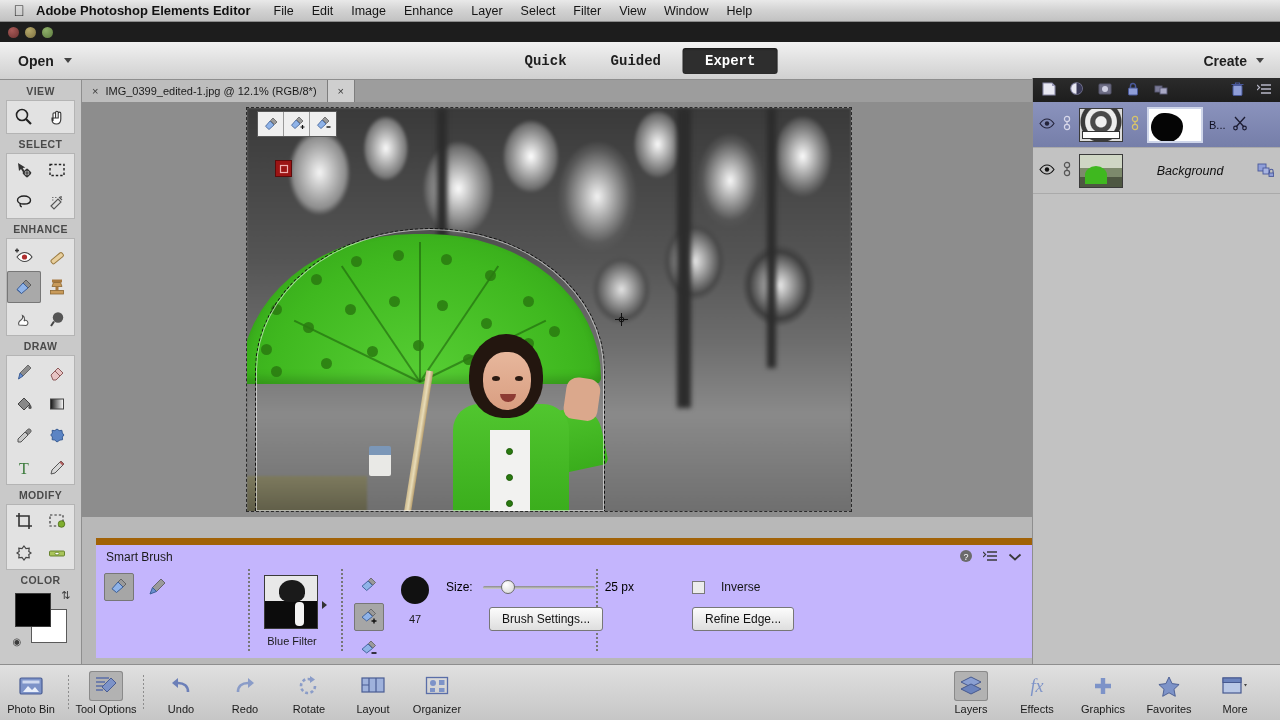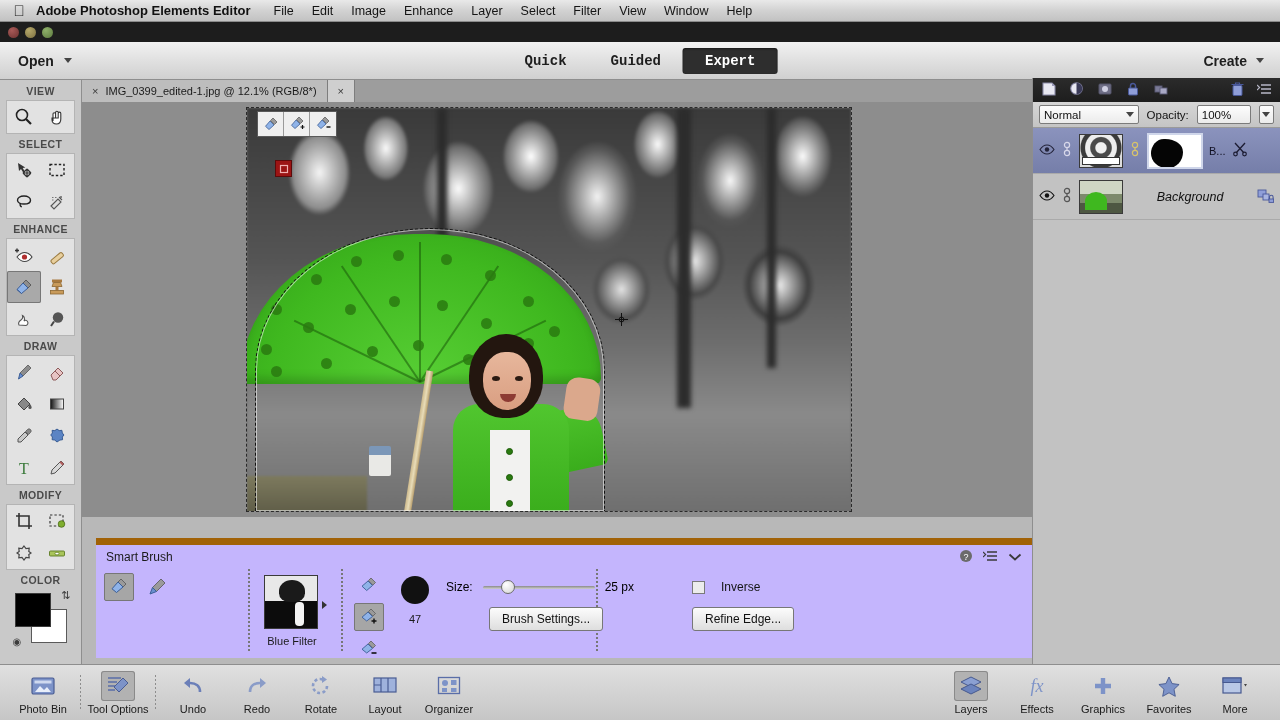--- a/index.html
+++ b/index.html
@@ -255,21 +255,21 @@
   .bgthumb { position: absolute; inset: 0;
     background: linear-gradient(to bottom,#cfd6c4 0 42%, #7d8a6c 42% 70%, #4e5742 70% 100%); }
   .bggreen { position: absolute; left: 5px; top: 11px; width: 22px; height: 18px; background: #3fb81f; border-radius: 50% 50% 0 0;}
 
   
   .taskbar {
     position: absolute; bottom: 0; left: 0; right: 0; height: 56px;
     background: linear-gradient(to bottom,#e0e0e0,#c6c6c6); border-top: 1px solid #8e8e8e;
     display: flex; align-items: center;
   }
-  .tb-left { display: flex; align-items: center; padding-left: 12px; gap: 2px; }
+  .tb-left { display: flex; align-items: center; padding-left: 0; gap: 2px; }
   .tb-right { margin-left: auto; display: flex; align-items: center; padding-right: 14px; gap: 4px; }
   .tb-item { width: 62px; display: flex; flex-direction: column; align-items: center; gap: 2px; }
   .tb-ic { width: 34px; height: 30px; display:flex; align-items:center; justify-content:center; border-radius: 3px;}
   .tb-ic.sel { background: #b2b2b2; box-shadow: inset 0 0 0 1px #8a8a8a; }
   .tb-lb { font-size: 11px; color: #1a1a1a; white-space: nowrap; }
   .tb-sep { width: 1px; height: 36px; background-image: linear-gradient(#8d8d8d 50%, transparent 50%);
     background-size: 1px 4px; margin: 0 4px; }
 
   
   .wm { position: absolute; right: 16px; bottom: 60px; width: 128px; height: 132px; }
@@ -730,33 +730,20 @@
           </svg>
       </span>
       <span>
         <svg width="15" height="12" viewBox="0 0 15 12">
             <path d="M4 2h10M4 6h10M4 10h10" stroke="#b8b8c8" stroke-width="1.4"></path>
             <path d="M0 2l2.6 2.6L0 7" fill="none" stroke="#b8b8c8" stroke-width="1.2"></path>
           </svg>
       </span>
     </div>
 
-    <div class="lp-modes">
-      <div class="selbox" style="width:104px;justify-content:space-between;">
-        <span>Normal</span>
-        <span class="cap"></span>
-      </div>
-      <span class="opl">Opacity:</span>
-      <div class="selbox" style="width:56px;justify-content:space-between;">
-        <span>100%</span>
-      </div>
-      <div class="selbox" style="width:16px;justify-content:center;padding:0;">
-        <span class="cap"></span>
-      </div>
-    </div>
 
     <div class="layer-row sel">
       <span class="eye-ic">
         <svg width="16" height="11" viewBox="0 0 16 11">
             <path d="M1 5.5C3 2.5 5.4 1 8 1s5 1.5 7 4.5C13 8.5 10.6 10 8 10S3 8.5 1 5.5z" fill="none" stroke="#23233a" stroke-width="1.1"></path>
             <circle cx="8" cy="5.5" r="2.2" fill="#23233a"></circle>
           </svg>
       </span>
       <span class="link-ic">
         <svg width="10" height="16" viewBox="0 0 10 16">

